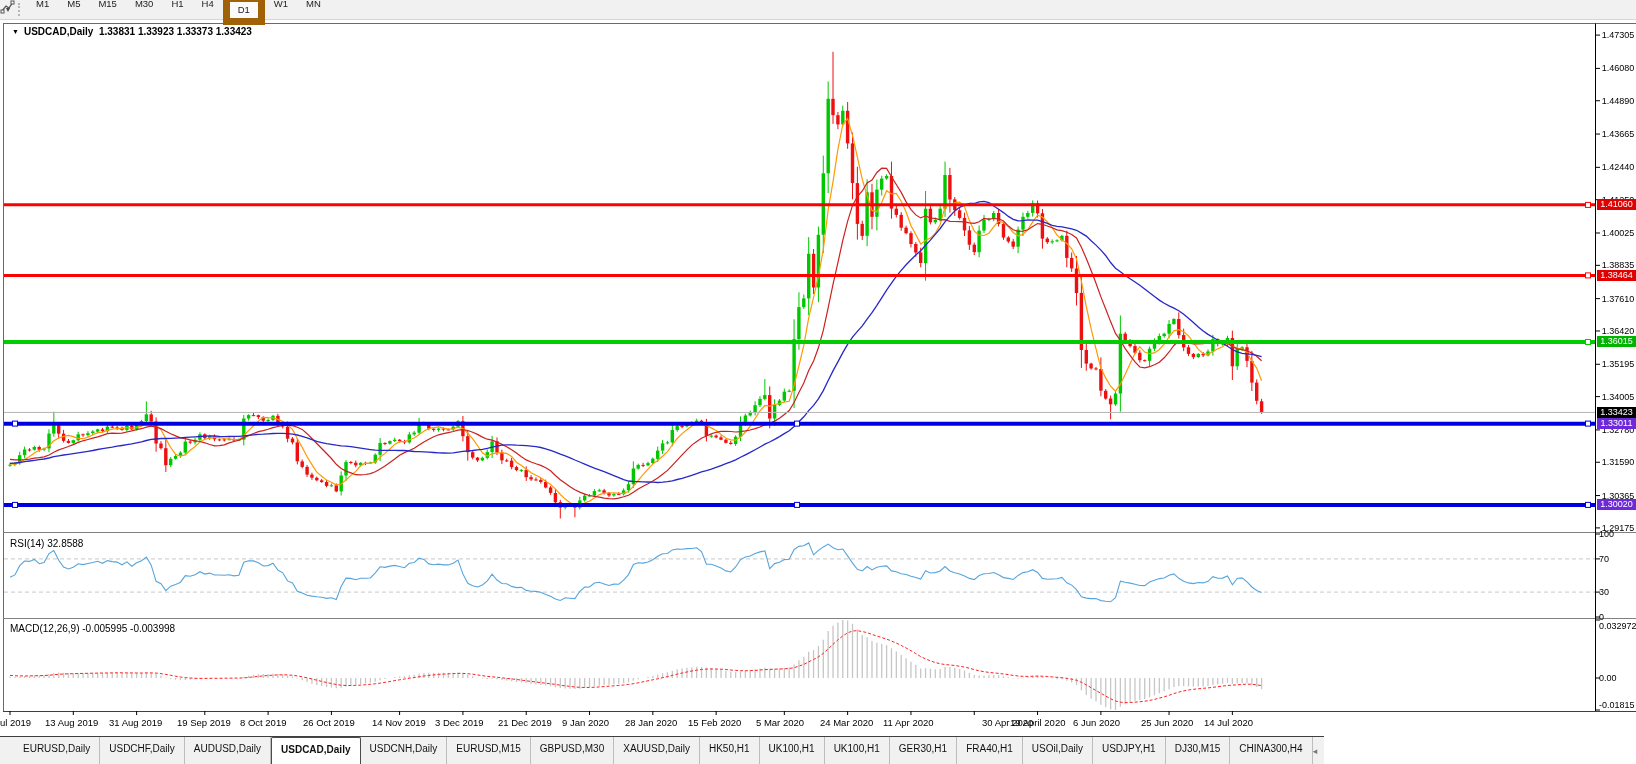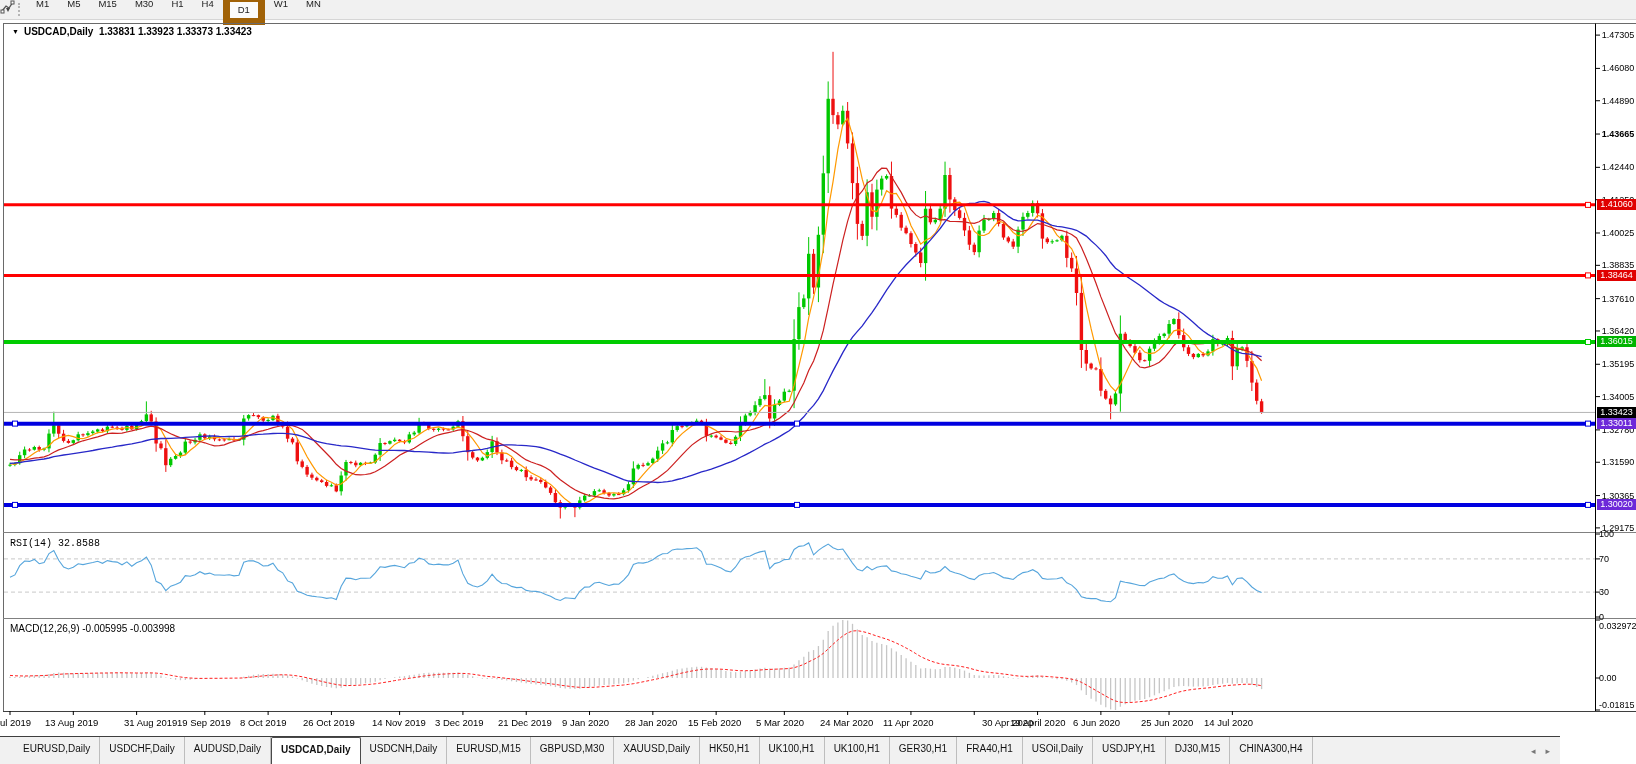--- a/index.html
+++ b/index.html
@@ -13,29 +13,29 @@
   .caret{font-size:8px;color:#444;margin-left:2px;}
   .grip{height:13px;border-left:2px dotted #b5b5b5;margin:0 7px 0 4px;}
   .tfbtn{font-size:9.5px;color:#222;padding:1px 8px;line-height:14px;
          border:1px solid transparent;cursor:default;}
   .tfbtn.active{background:#fbfbfb;border:7px solid #a16207;}
   
   #chart-title{position:absolute;left:12px;top:26px;font-size:10px;font-weight:bold;
                color:#000;white-space:pre;z-index:5;}
   #chart-title .tri{font-size:7px;vertical-align:1px;margin-right:5px;}
   #rsi-label,#macd-label{position:absolute;left:10px;font-size:10px;color:#000;z-index:5;}
-  #rsi-label{top:538px;font-family:Liberation Mono, monospace;} #macd-label{top:623px;}
+  #rsi-label{top:538px;} #macd-label{top:623px;}
   .axlabel{position:absolute;left:1601px;width:34px;font-size:9px;color:#000;
            white-space:nowrap;z-index:3;text-align:center;}
   .badge{position:absolute;left:1597px;width:39px;height:11px;font-size:9px;
          color:#fff;text-align:center;line-height:11px;z-index:6;}
   .sublabel{position:absolute;left:1599px;font-size:9px;color:#000;white-space:nowrap;z-index:3;}
   .datelabel{position:absolute;top:717px;font-size:9.5px;color:#000;white-space:nowrap;z-index:3;}
   
-  #tabbar{position:absolute;left:0;bottom:0;width:1560px;height:27px;
+  #tabbar{position:absolute;left:0;bottom:0;width:1324px;height:27px;
           background:#f1f1f1;border-top:1px solid #3f3f3f;
           display:flex;align-items:stretch;overflow:hidden;}
   .tab{font-size:10px;color:#111;padding:6px 9px 0 9px;border-right:1px solid #bdbdbd;
        white-space:nowrap;cursor:default;}
   .tab:first-child{margin-left:14px;}
   .tab.active{background:#fff;border:1px solid #4a4a4a;border-bottom:none;
               font-weight:bold;border-radius:2px 2px 0 0;}
   #tab-arrows{margin-left:auto;display:flex;align-items:center;gap:10px;
               padding-right:10px;color:#777;font-size:9px;}
   svg{position:absolute;left:0;top:0;z-index:1;}
@@ -932,21 +932,21 @@
   <div id="chart-title"><span class="tri">▼</span><span>USDCAD,Daily</span><span>&nbsp;&nbsp;</span><span>1.33831 1.33923 1.33373 1.33423</span></div>
 
   <div id="rsi-label"><span>RSI(14)</span> <span>32.8588</span></div>
 
   <div id="macd-label"><span>MACD(12,26,9)</span> <span>-0.005995 -0.003998</span></div>
 
   <div id="labels">
       <div class="axlabel" style="top: 30.1057px;">1.47305</div>
       <div class="axlabel" style="top: 63.4028px;">1.46080</div>
       <div class="axlabel" style="top: 95.7486px;">1.44890</div>
-      <div class="axlabel" style="top: 129.046px; font-weight: bold;">1.43665</div>
+      <div class="axlabel" style="top: 129.046px;">1.43665</div>
       <div class="axlabel" style="top: 162.343px;">1.42440</div>
       <div class="axlabel" style="top: 194.689px;">1.41250</div>
       <div class="axlabel" style="top: 227.986px;">1.40025</div>
       <div class="axlabel" style="top: 260.331px;">1.38835</div>
       <div class="axlabel" style="top: 293.628px;">1.37610</div>
       <div class="axlabel" style="top: 325.974px;">1.36420</div>
       <div class="axlabel" style="top: 359.271px;">1.35195</div>
       <div class="axlabel" style="top: 391.617px;">1.34005</div>
       <div class="axlabel" style="top: 424.914px;">1.32780</div>
       <div class="axlabel" style="top: 457.26px;">1.31590</div>
@@ -960,21 +960,21 @@
       <div class="badge" style="top: 499.434px; background: #6d28d9;">1.30020</div>
       <div class="sublabel" style="top: 529px;">100</div>
       <div class="sublabel" style="top: 553.9px;">70</div>
       <div class="sublabel" style="top: 587.1px;">30</div>
       <div class="sublabel" style="top: 612px;">0</div>
       <div class="sublabel" style="top: 621px;">0.032972</div>
       <div class="sublabel" style="top: 673.007px;">0.00</div>
       <div class="sublabel" style="top: 700px;">-0.01815</div>
       <div class="datelabel" style="left: -18px;">25 Jul 2019</div>
       <div class="datelabel" style="left: 45px;">13 Aug 2019</div>
-      <div class="datelabel" style="left: 124px;">31 Aug 2019</div>
+      <div class="datelabel" style="left: 109px;">31 Aug 2019</div>
       <div class="datelabel" style="left: 177px;">19 Sep 2019</div>
       <div class="datelabel" style="left: 240px;">8 Oct 2019</div>
       <div class="datelabel" style="left: 303px;">26 Oct 2019</div>
       <div class="datelabel" style="left: 372px;">14 Nov 2019</div>
       <div class="datelabel" style="left: 435px;">3 Dec 2019</div>
       <div class="datelabel" style="left: 498px;">21 Dec 2019</div>
       <div class="datelabel" style="left: 562px;">9 Jan 2020</div>
       <div class="datelabel" style="left: 625px;">28 Jan 2020</div>
       <div class="datelabel" style="left: 688px;">15 Feb 2020</div>
       <div class="datelabel" style="left: 756px;">5 Mar 2020</div>

